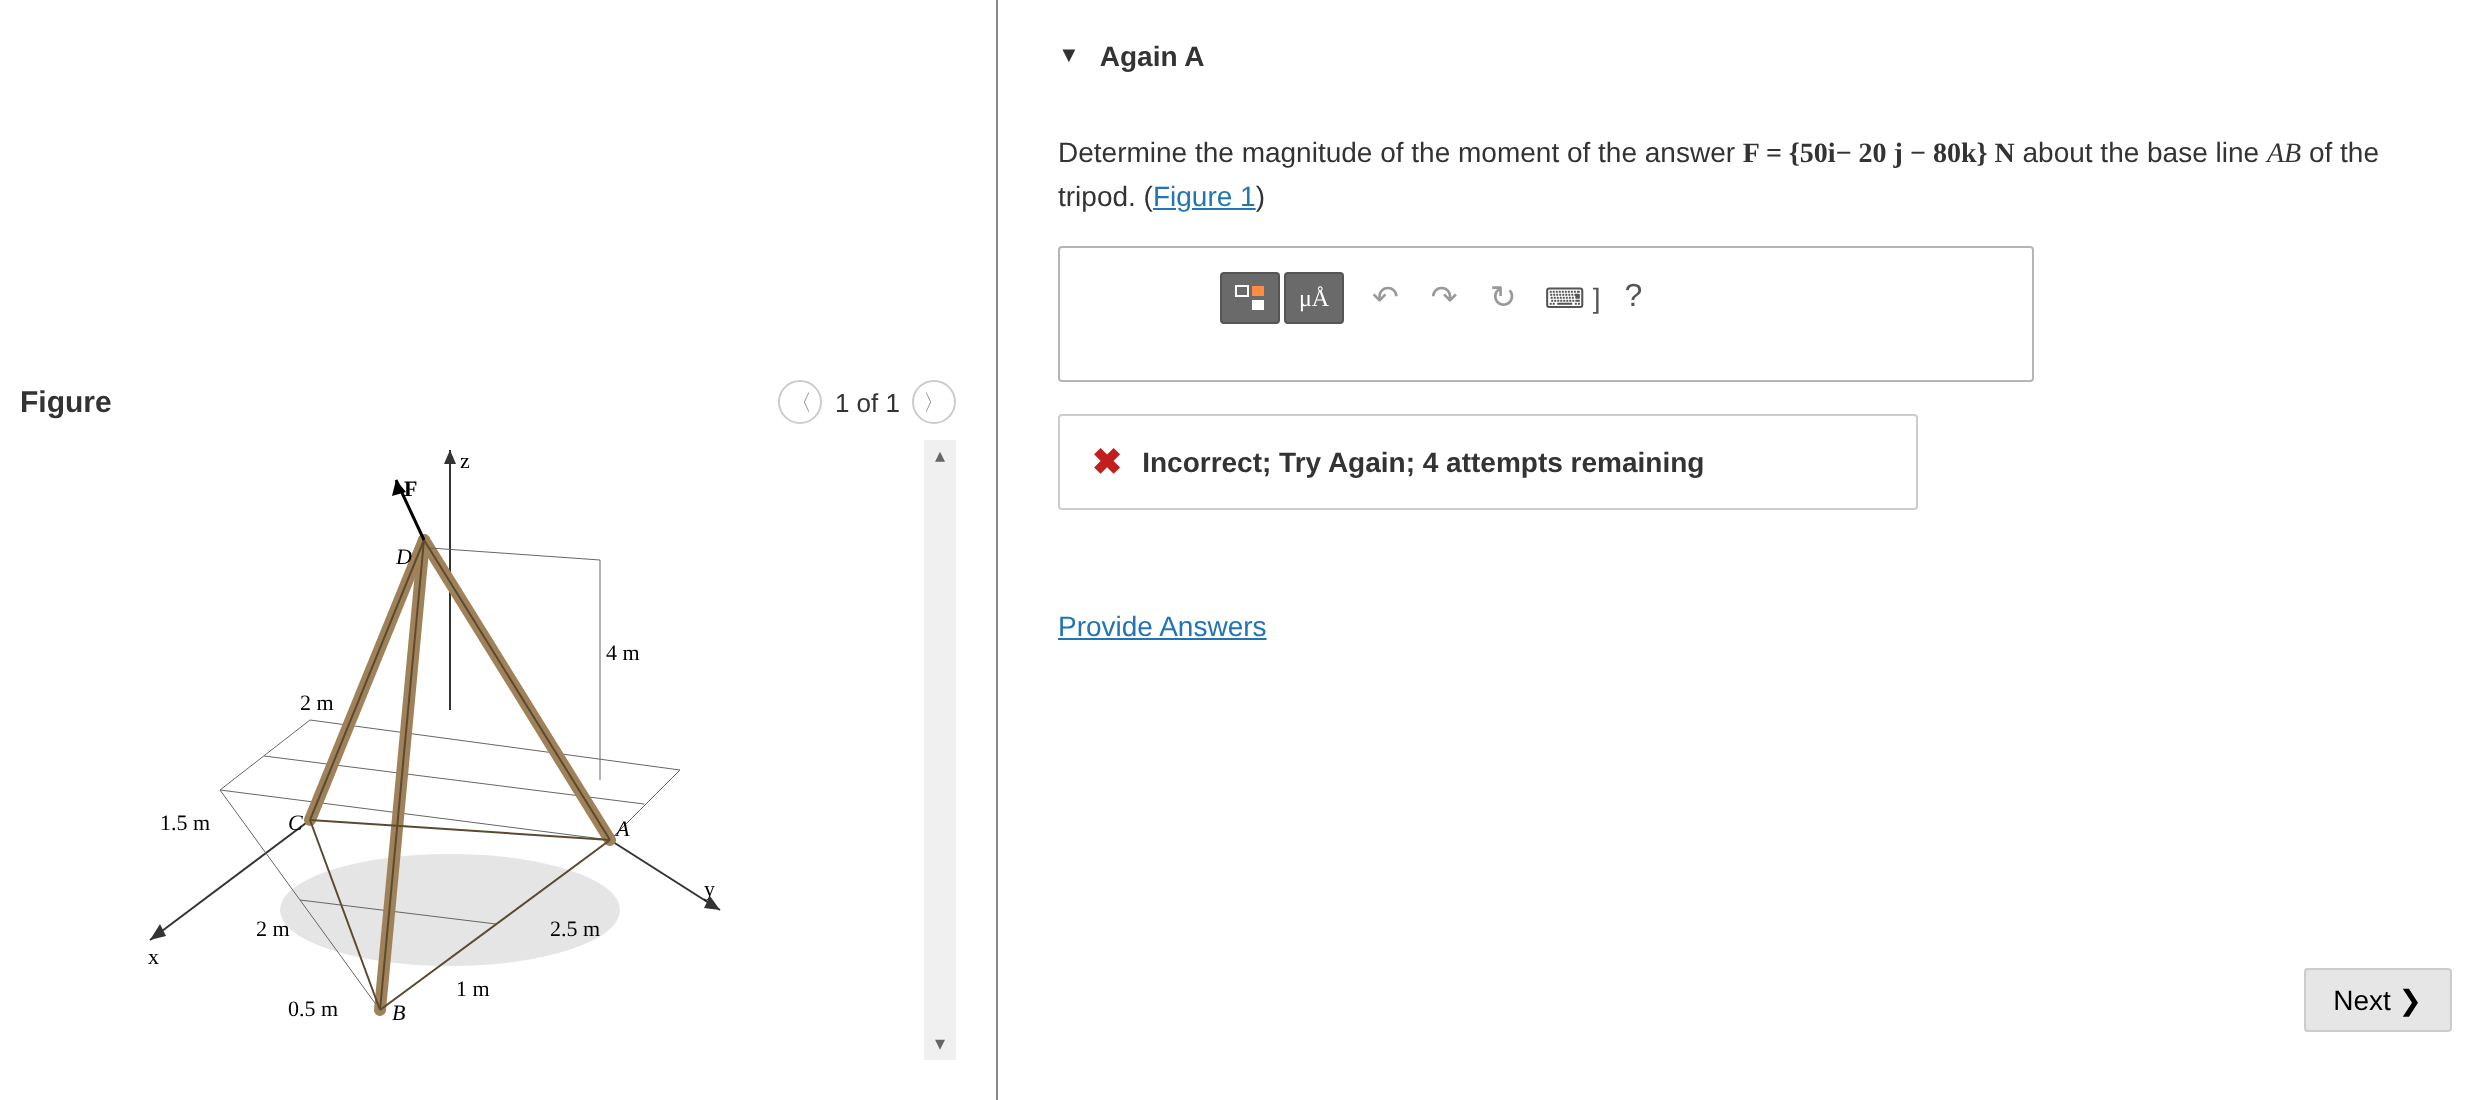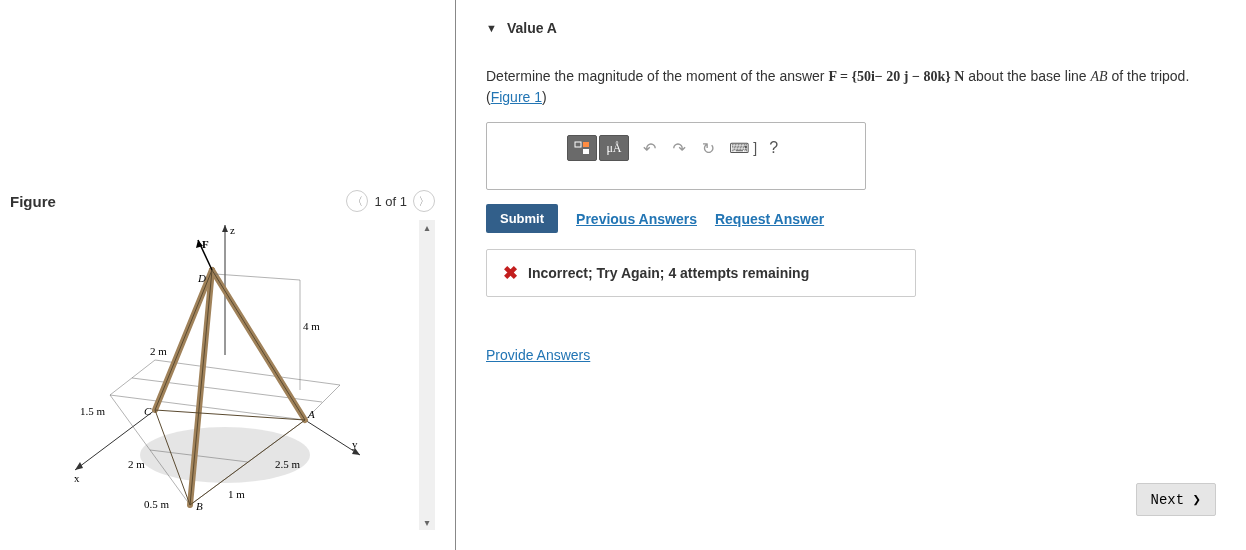--- a/index.html
+++ b/index.html
@@ -1,56 +1,56 @@
 <!DOCTYPE html>
 <html><head>
 <meta charset="utf-8">
 <style>
 * { box-sizing: border-box; margin: 0; padding: 0; }
 body { font-family: Arial, Helvetica, sans-serif; font-size: 14px; color: #333; background: #fff; }
 .container { display: flex; width: 1246px; height: 550px; }
-.left-panel { width: 456px; border-right: 1px solid #888; padding: 10px 20px 10px 10px; position: relative; }
+.left-panel { width: 499px; border-right: 1px solid #888; padding: 10px 20px 10px 10px; position: relative; }
 .right-panel { flex: 1; padding: 20px 30px; position: relative; }
 .figure-header { display: flex; justify-content: space-between; align-items: center; margin-top: 180px; margin-bottom: 8px; }
 .figure-title { font-weight: bold; font-size: 15px; }
 .pager { display: flex; align-items: center; gap: 6px; }
 .pager-btn { width: 22px; height: 22px; border: 1px solid #ccc; border-radius: 50%; background: #fff; display: flex; align-items: center; justify-content: center; font-size: 11px; color: #888; cursor: pointer; }
 .pager-text { font-size: 13px; }
 .figure-box { border: 0 solid #ccc; height: 310px; position: relative; overflow: hidden; }
 .figure-scroll { position: absolute; right: 0; top: 0; bottom: 0; width: 16px; background: #f0f0f0; display: flex; flex-direction: column; justify-content: space-between; align-items: center; }
 .scroll-arrow { font-size: 10px; color: #666; padding: 2px 0; cursor: pointer; }
 .figure-canvas { position: absolute; left: 40px; top: 0; }
 .part-header { display: flex; align-items: center; gap: 10px; margin-bottom: 30px; }
 .part-header .tri { font-size: 11px; }
 .part-title { font-weight: bold; font-size: 14px; }
 .problem-text { line-height: 1.5; margin-bottom: 14px; }
 .problem-text .vec { font-family: "Times New Roman", serif; font-weight: bold; }
 .problem-text .ital { font-style: italic; font-family: "Times New Roman", serif; }
 .link { color: #2275b4; text-decoration: underline; cursor: pointer; }
 .instruct { font-weight: bold; margin-bottom: 14px; }
-.answer-box { border: 1px solid #b5b5b5; padding: 12px 18px 14px; width: 380px; border-radius: 2px; }
+.answer-box { border: 1px solid #b5b5b5; padding: 12px 18px 14px; width: 488px; border-radius: 2px; }
 .toolbar { display: flex; align-items: center; gap: 12px; margin-bottom: 14px; margin-left: 62px; }
 .tb-group { display: flex; gap: 2px; }
 .tb-btn { width: 30px; height: 26px; background: #6a6a6a; border: 1px solid #555; border-radius: 2px; display: flex; align-items: center; justify-content: center; color: #fff; font-size: 12px; cursor: pointer; }
 .tb-faint { color: #999; font-size: 16px; cursor: pointer; padding: 0 2px; }
 .tb-keyboard { color: #555; font-size: 14px; display: flex; align-items: center; gap: 2px; }
 .tb-help { color: #555; font-size: 16px; font-weight: normal; cursor: pointer; }
 .input-row { display: flex; align-items: center; gap: 8px; }
 .mab-label { font-family: "Times New Roman", serif; font-style: italic; font-size: 16px; }
 .mab-label sub { font-size: 11px; font-style: italic; }
 .val-input, .unit-input { height: 36px; border: 1px solid #4aa3b8; font-size: 18px; font-style: italic; font-family: "Times New Roman", serif; color: #999; padding: 0 10px; }
 .val-input { width: 145px; }
 .unit-input { width: 145px; }
 .submit-row { display: flex; align-items: center; gap: 18px; margin-top: 14px; }
 .submit-btn { background: #325f8a; color: #fff; border: none; padding: 7px 14px; font-size: 13px; font-weight: bold; border-radius: 2px; cursor: pointer; }
 .feedback-box { border: 1px solid #ccc; padding: 12px 16px; margin-top: 16px; width: 430px; display: flex; align-items: center; gap: 10px; border-radius: 2px; }
 .x-icon { color: #c31e1e; font-size: 18px; font-weight: bold; }
 .feedback-text { font-weight: bold; }
 .provide-feedback { margin-top: 50px; color: #2275b4; text-decoration: underline; cursor: pointer; font-size: 14px; }
-.next-btn { position: absolute; right: 30px; bottom: 34px; background: #e6e6e6; border: 1px solid #ccc; padding: 7px 14px; font-size: 14px; cursor: pointer; border-radius: 2px; font-family: Liberation Mono, monospace; }
+.next-btn { position: absolute; right: 20px; bottom: 34px; background: #e6e6e6; border: 1px solid #ccc; padding: 7px 14px; font-size: 14px; cursor: pointer; border-radius: 2px; }
 svg text { font-family: "Times New Roman", serif; font-size: 11px; }
 </style>
 </head>
 <body>
 
 <div class="container">
   <div class="left-panel">
     <div class="figure-header">
       <div class="figure-title">Figure</div>
       <div class="pager">
@@ -119,21 +119,21 @@
       <div class="figure-scroll">
         <div class="scroll-arrow">▴</div>
         <div class="scroll-arrow">▾</div>
       </div>
     </div>
   </div>
 
   <div class="right-panel">
     <div class="part-header">
       <span class="tri">▼</span>
-      <span class="part-title">Value A</span>
+      <span class="part-title">Again A</span>
     </div>
 
     <div class="problem-text">
       <span>Determine the magnitude of the moment of the answer </span><span class="vec">F = {50i− 20 j − 80k} N</span><span> about the base line </span><span class="ital">AB</span><span> of the tripod. (</span><span class="link">Figure 1</span><span>)</span>
     </div>
 
 
     <div class="answer-box">
       <div class="toolbar">
         <div class="tb-group">
@@ -147,25 +147,20 @@
           <div class="tb-btn" style="font-family:serif">μÅ</div>
         </div>
         <span class="tb-faint">↶</span>
         <span class="tb-faint">↷</span>
         <span class="tb-faint">↻</span>
         <span class="tb-keyboard">⌨ ]</span>
         <span class="tb-help">?</span>
       </div>
     </div>
 
-    <div class="submit-row">
-      <button class="submit-btn">Submit</button>
-      <span class="link" style="font-weight:bold">Previous Answers</span>
-      <span class="link" style="font-weight:bold">Request Answer</span>
-    </div>
 
     <div class="feedback-box">
       <span class="x-icon">✖</span>
       <span class="feedback-text">Incorrect; Try Again; 4 attempts remaining</span>
     </div>
 
     <div class="provide-feedback">Provide Answers</div>
     <button class="next-btn">Next ❯</button>
   </div>
 </div>

